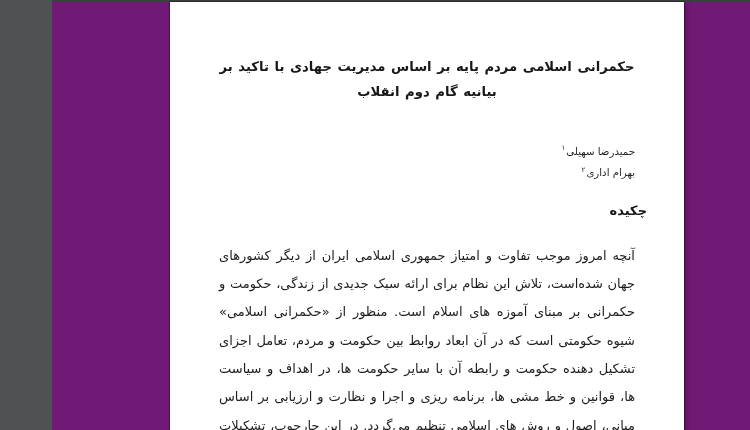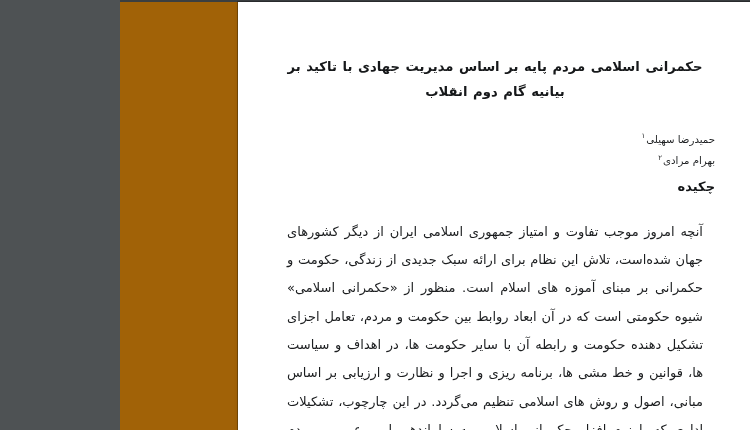--- a/index.html
+++ b/index.html
@@ -11,23 +11,23 @@
     width: 750px;
     height: 430px;
     overflow: hidden;
     background: #4e5254;
     font-family: "DejaVu Sans", "Liberation Sans", sans-serif;
   }
 
   
   .viewer {
     position: relative;
-    width: 630px;
+    width: 698px;
     height: 430px;
-    background: #a16207;
+    background: #701a75;
     overflow: hidden;
   }
 
   
   .viewer-top-edge {
     position: absolute;
     top: 0;
     left: 0;
     width: 750px;
     height: 2px;
@@ -66,21 +66,21 @@
     font-weight: 700;
     line-height: 1.92;
     color: #16181a;
     letter-spacing: 0;
     word-spacing: 1px;
     direction: rtl;
   }
 
   
   .authors {
-    margin: 0;
+    margin: 12px;
     padding-top: 24px;
     text-align: right;
     direction: rtl;
   }
   .author-line {
     font-size: 10.2px;
     line-height: 2.12;
     color: #1d1f21;
     white-space: nowrap;
   }
@@ -126,21 +126,21 @@
 
   <div class="viewer-top-edge"></div>
 
   <div class="page">
     <div class="page-inner">
 
       <h1 class="doc-title">حکمرانی اسلامی مردم پایه بر اساس مدیریت جهادی  با تاکید بر بیانیه گام دوم انقلاب</h1>
 
       <div class="authors">
         <div class="author-line"><span>حمیدرضا سهیلی</span><sup>۱</sup></div>
-        <div class="author-line"><span>بهرام مرادی</span><sup>۲</sup></div>
+        <div class="author-line"><span>بهرام اداری</span><sup>۲</sup></div>
       </div>
 
       <h2 class="abstract-heading">چکیده</h2>
 
       <div class="abstract-body">
         <p>آنچه امروز موجب تفاوت و امتیاز جمهوری اسلامی ایران از دیگر کشورهای جهان شده‌است، تلاش این نظام برای ارائه سبک جدیدی از زندگی، حکومت و حکمرانی بر مبنای آموزه های اسلام است. منظور از «حکمرانی اسلامی» شیوه حکومتی است که در آن ابعاد روابط بین حکومت و مردم، تعامل اجزای تشکیل دهنده حکومت و رابطه آن با سایر حکومت ها، در اهداف و سیاست ها، قوانین و خط مشی ها، برنامه ریزی و اجرا و نظارت و ارزیابی بر اساس مبانی، اصول و روش های اسلامی تنظیم می‌گردد. در این چارچوب، تشکیلات اداری که با نرم افزار حکمرانی اسلامی به ساماندهی امور عمومی مردم می‌پردازد، «دولت معیار» نامیده می‌شود. در این پژوهش، نظریه مردم سالاری دینی به عنوان اصل موضوعه برای طراحی الگوی حکمرانی اسلامی مورد استفاده قرار گرفته است. بر همین مبنا مقام معظم رهبری با</p>
       </div>
 
     </div>
   </div>

